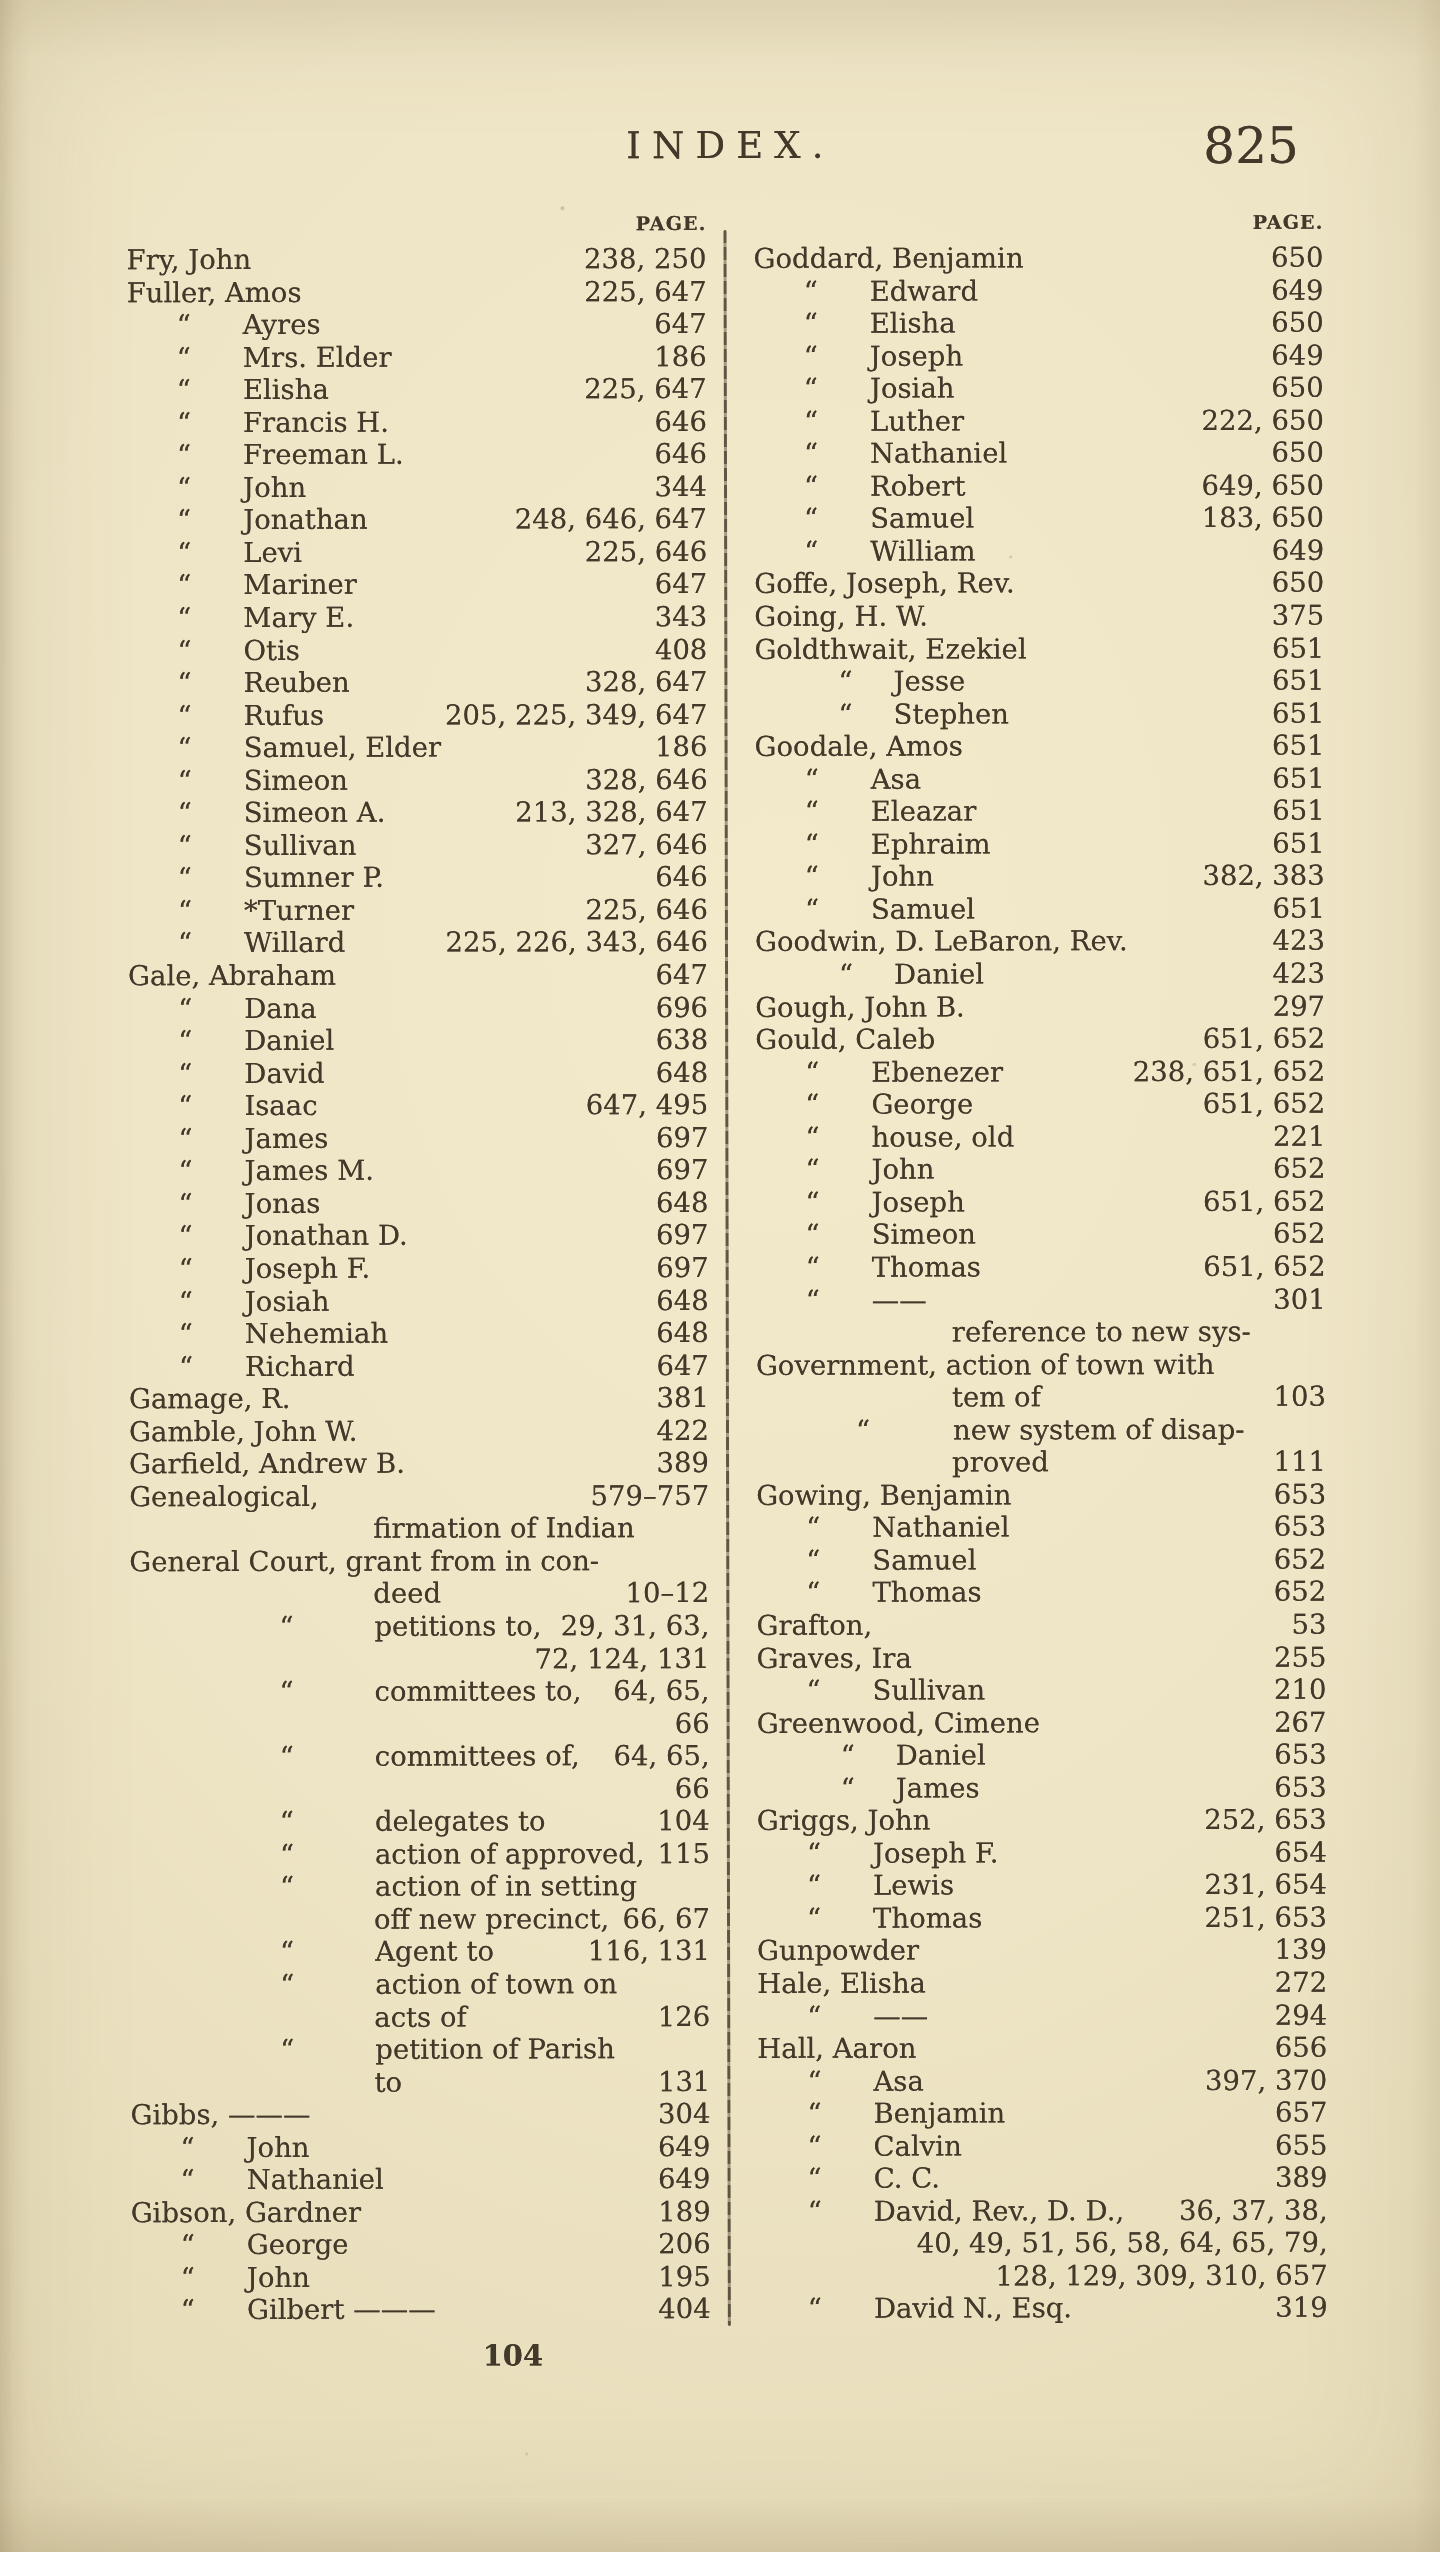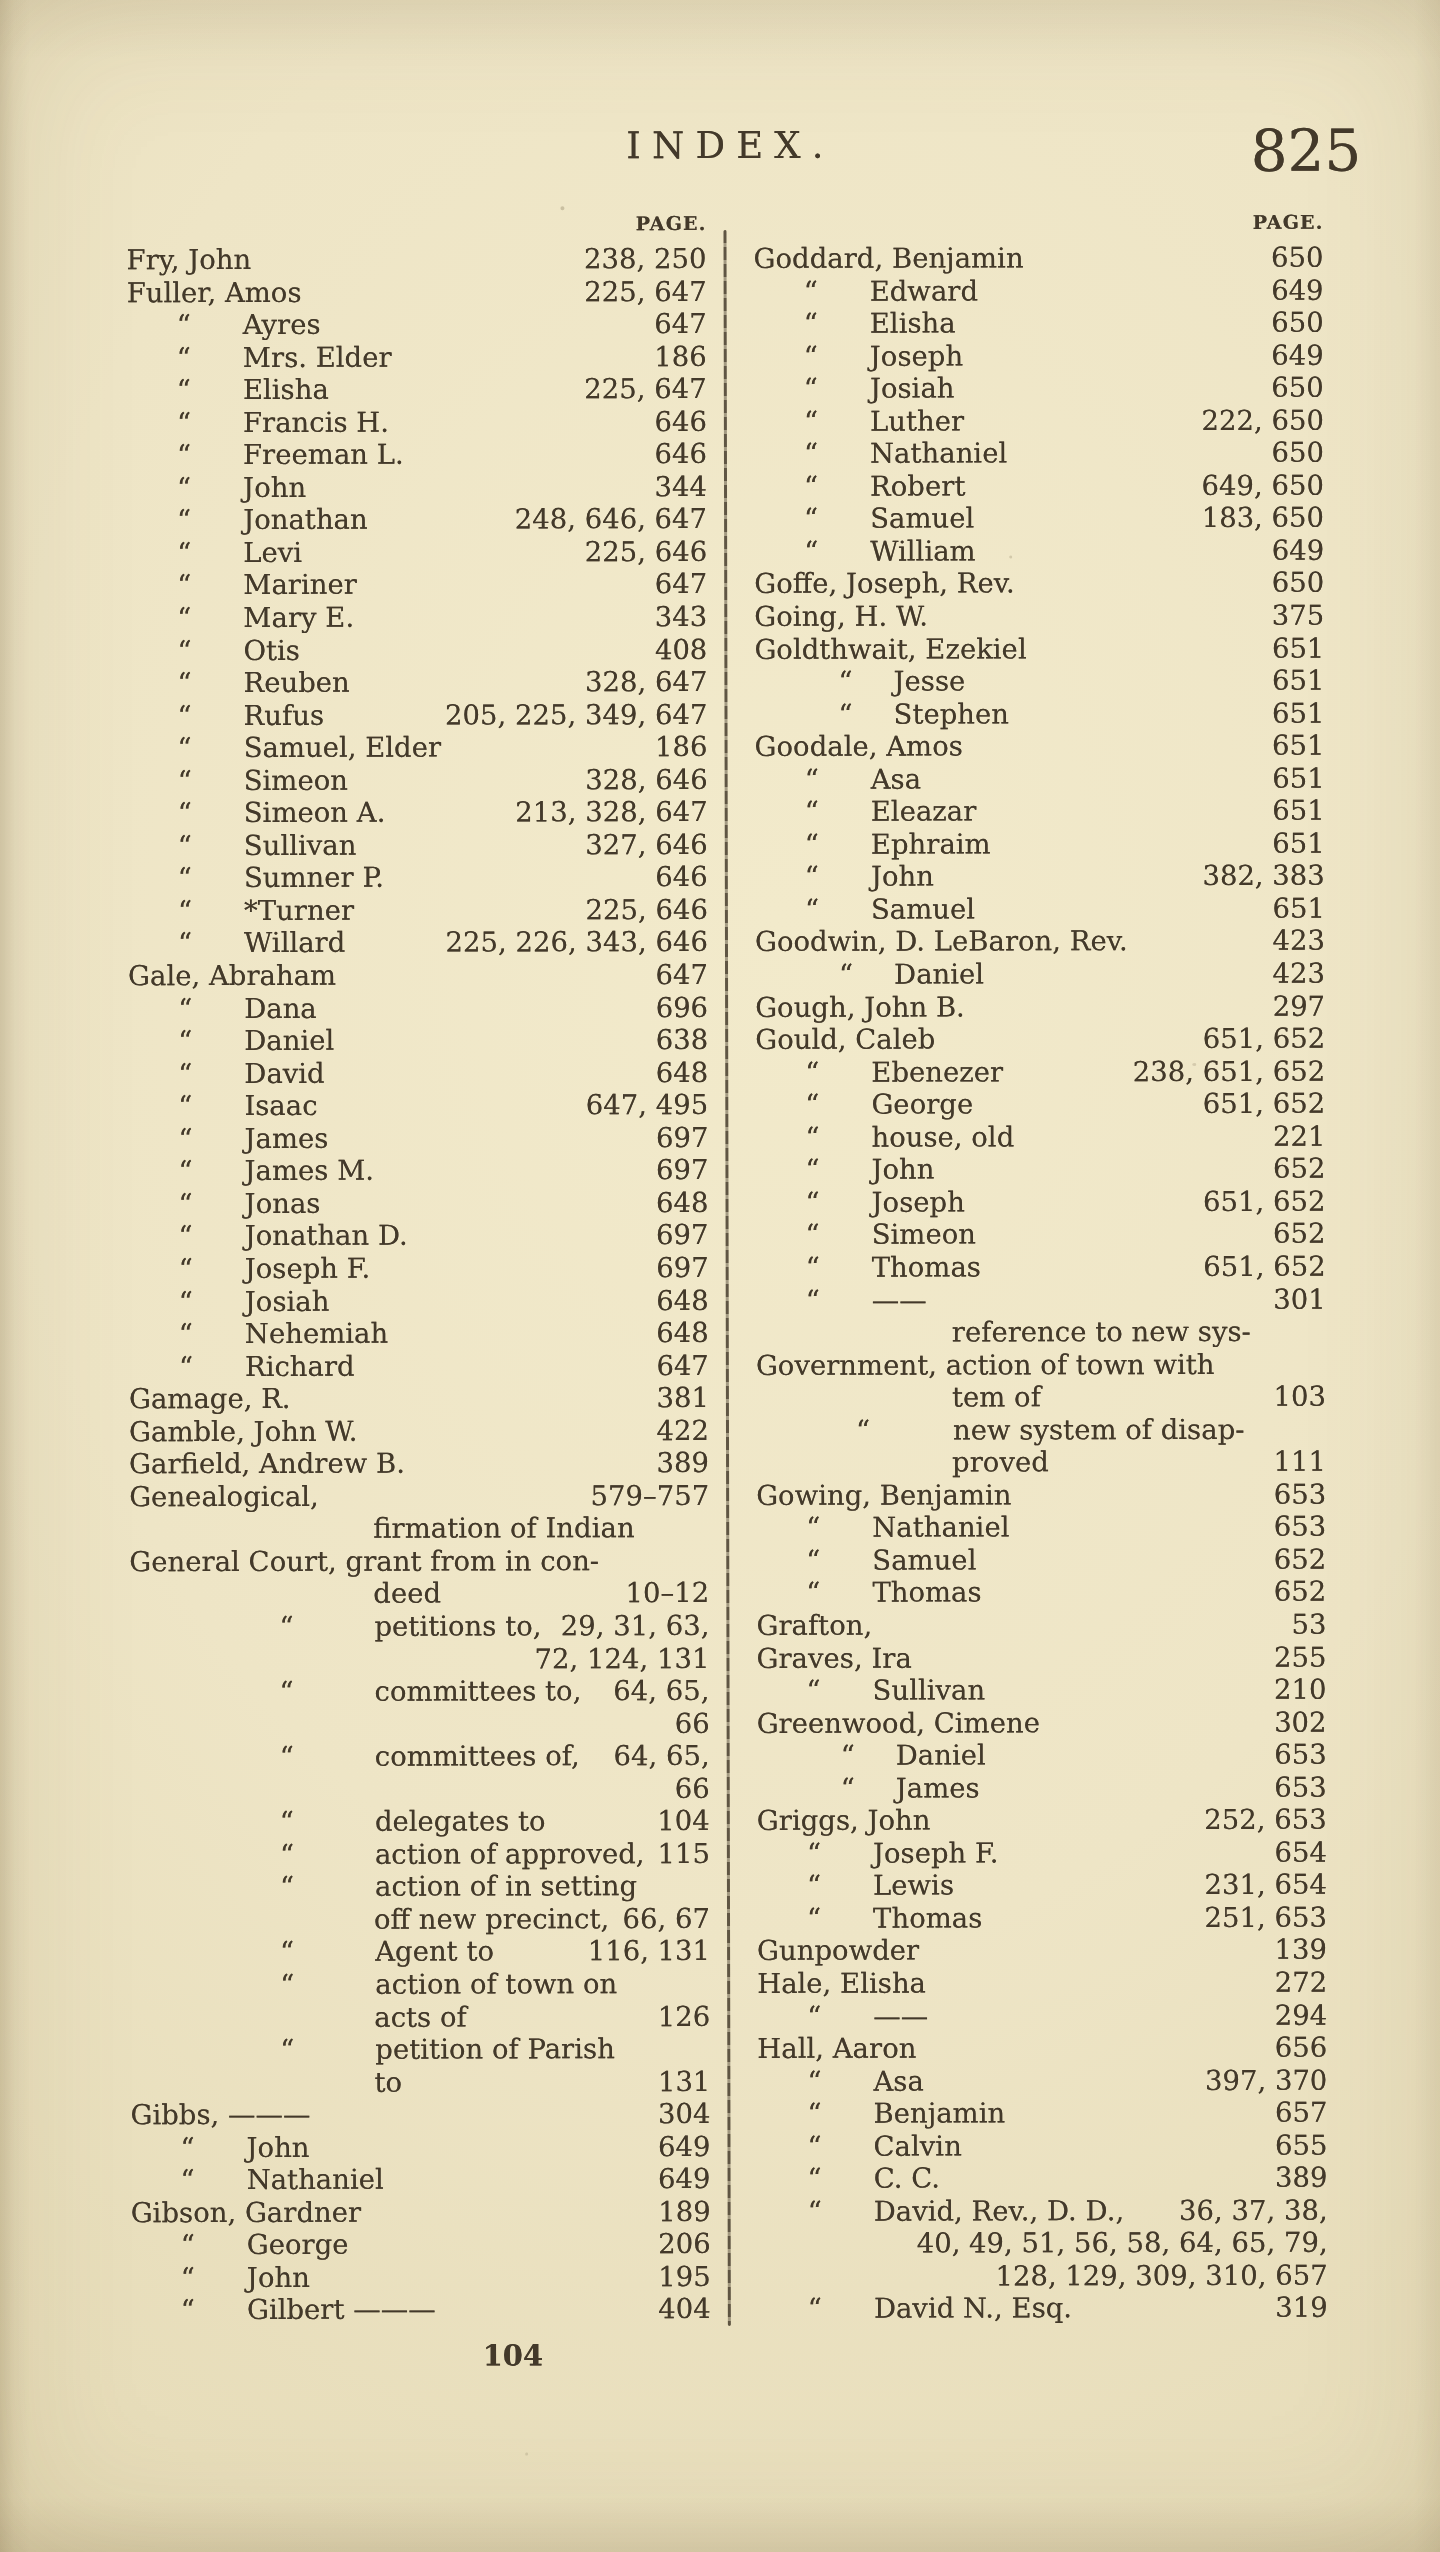--- a/index.html
+++ b/index.html
@@ -32,22 +32,22 @@
     text-shadow:0 0 .6px rgba(67,57,42,.75);
     transform:rotate(-0.12deg);
     transform-origin:50% 0;
   }
   .page-title{
     position:absolute;left:126px;top:124px;width:1197px;
     text-align:center;font-size:37px;letter-spacing:.30em;text-indent:.30em;
     white-space:nowrap;
   }
   .page-number{
-    position:absolute;left:1241px;top:118px;width:120px;
-    text-align:right;font-size:58px;white-space:nowrap;
+    position:absolute;left:1203px;top:118px;width:120px;
+    font-size:50px;white-space:nowrap;
   }
   .divider{
     position:absolute;left:723px;top:230px;width:2.5px;height:2096px;
     background:repeating-linear-gradient(180deg,
       rgba(70,60,44,.85) 0px, rgba(70,60,44,.85) 13px,
       rgba(70,60,44,.45) 13px, rgba(70,60,44,.45) 17px);
     border-radius:2px;
   }
   .col{position:absolute;top:204px;}
   .colA{left:126px;width:580px;}
@@ -708,21 +708,21 @@
         </div>
         <div class="row t-d1">
           <span class="q">“</span>
           <span class="n">Sullivan</span>
           <span class="sp"></span>
           <span class="p">210</span>
         </div>
         <div class="row t-m">
           <span class="n">Greenwood, Cimene</span>
           <span class="sp"></span>
-          <span class="p">302</span>
+          <span class="p">267</span>
         </div>
         <div class="row t-d1w">
           <span class="q">“</span>
           <span class="n">Daniel</span>
           <span class="sp"></span>
           <span class="p">653</span>
         </div>
         <div class="row t-d1w">
           <span class="q">“</span>
           <span class="n">James</span>

